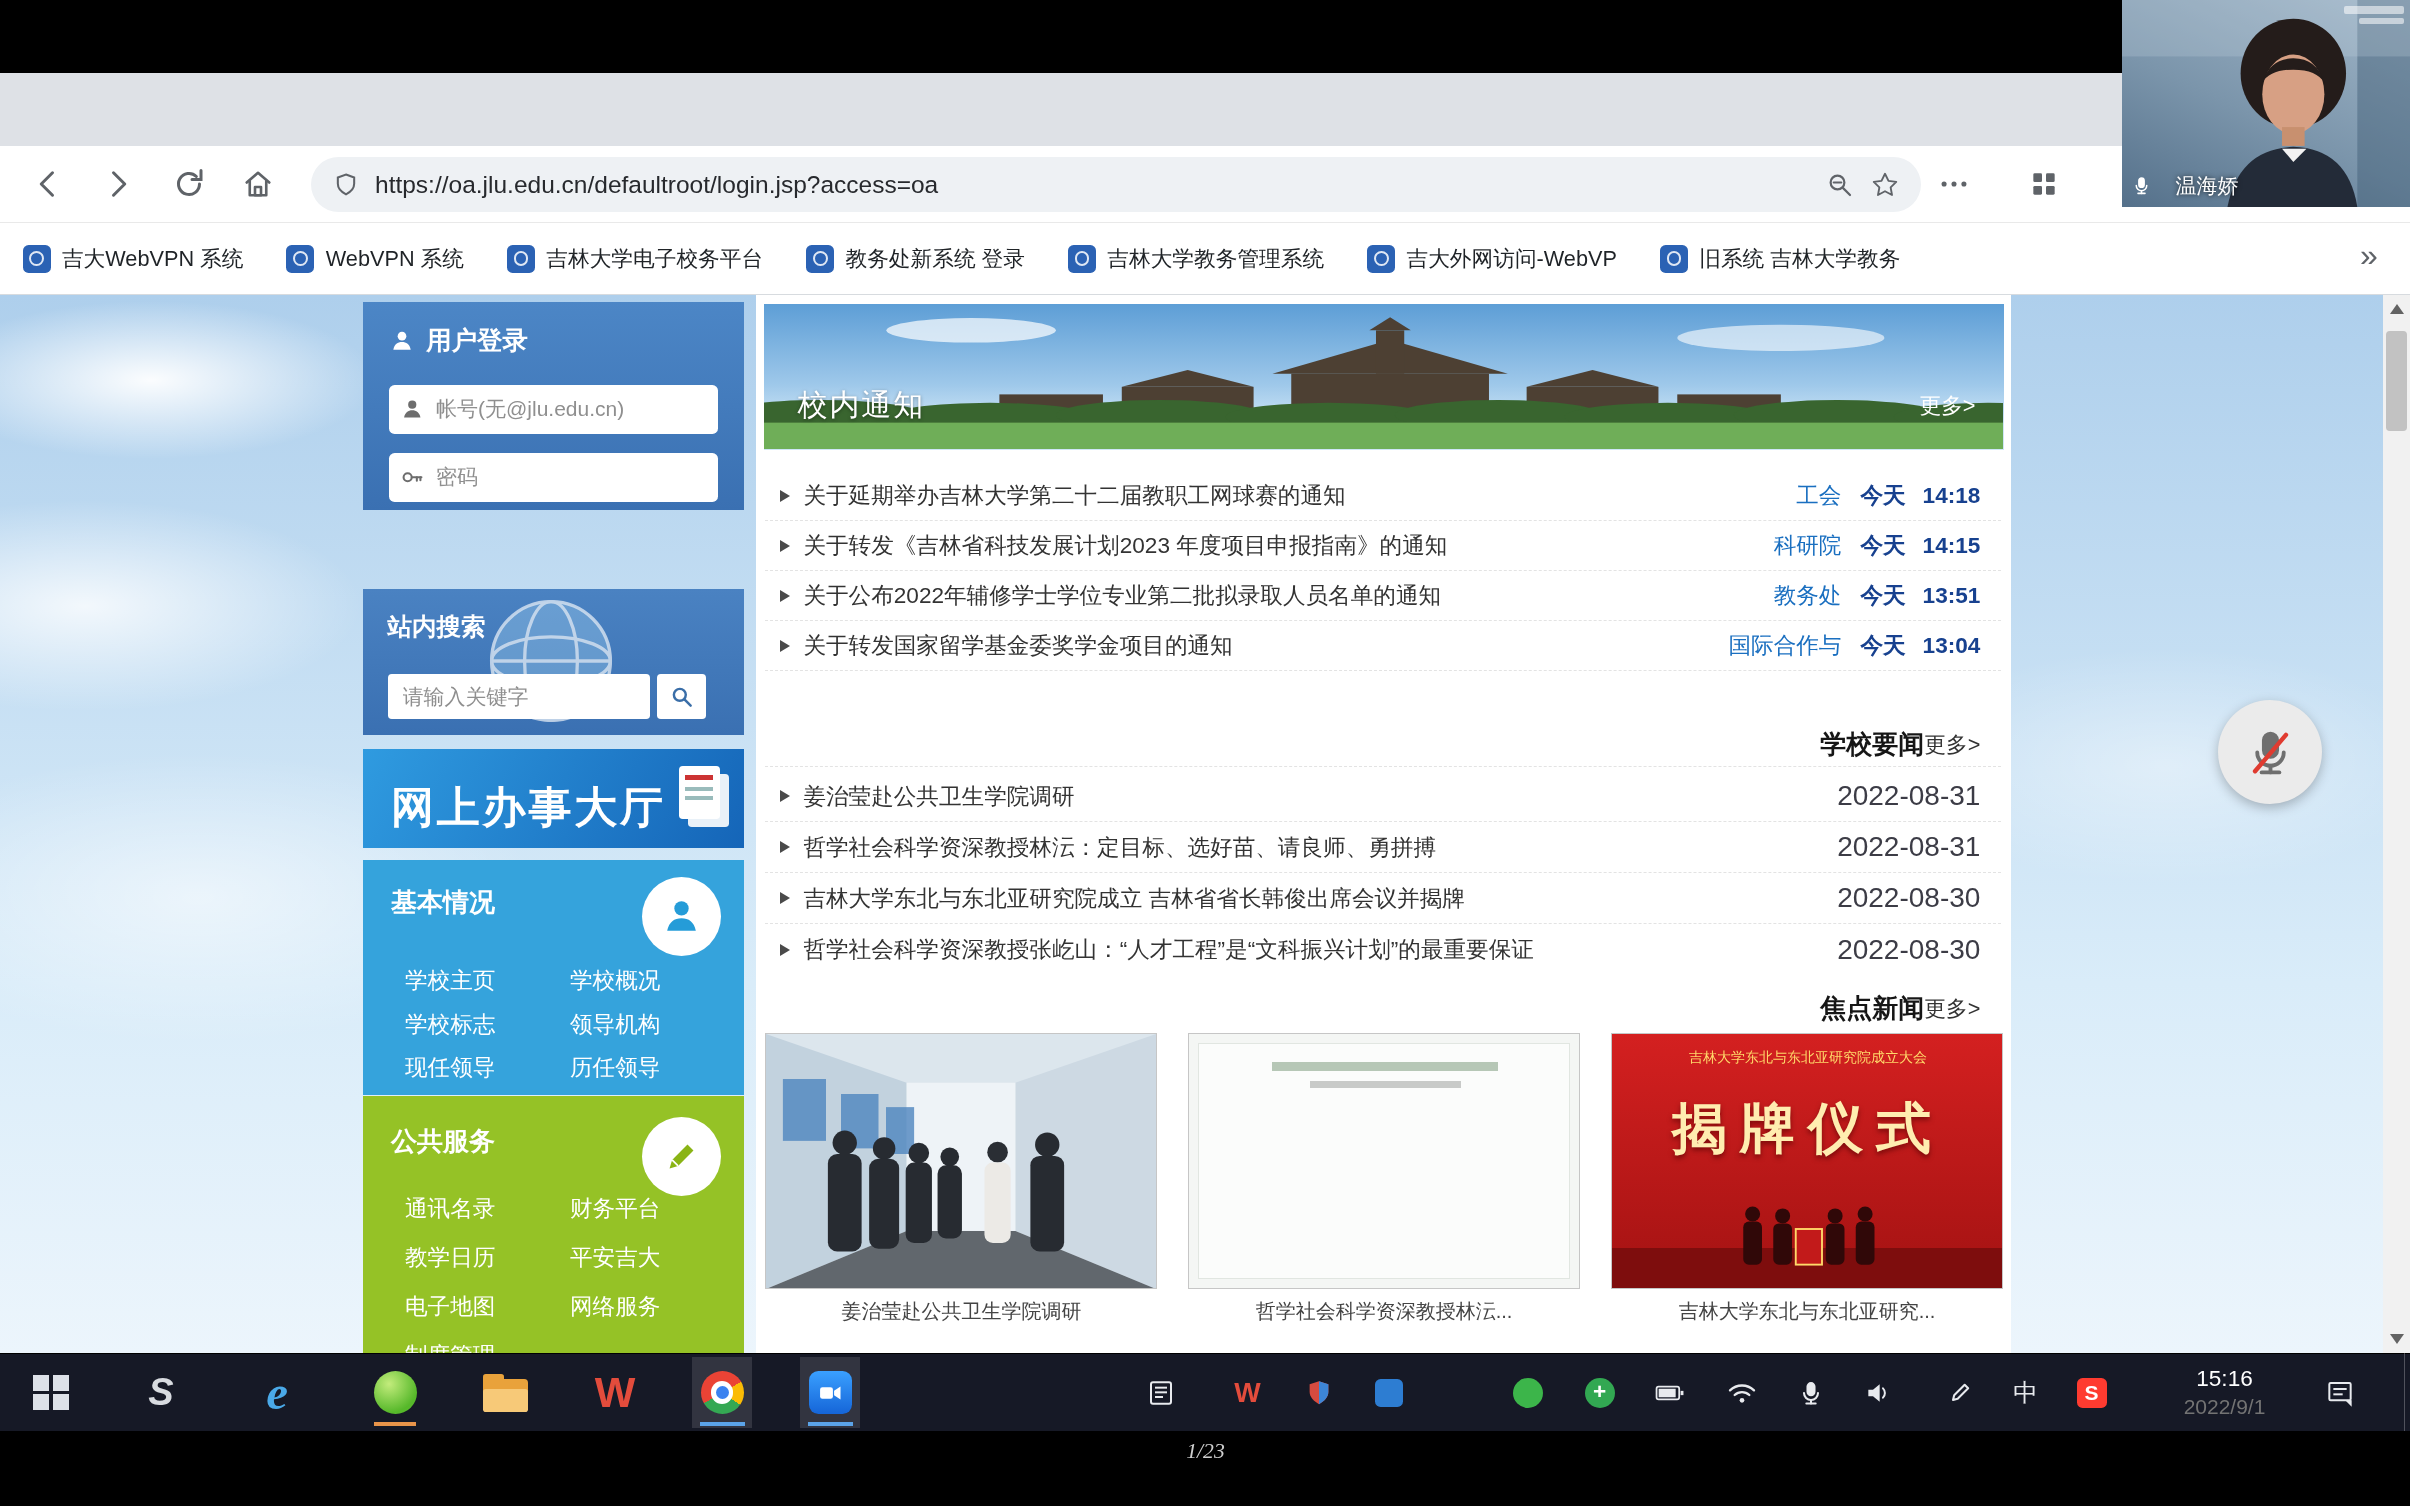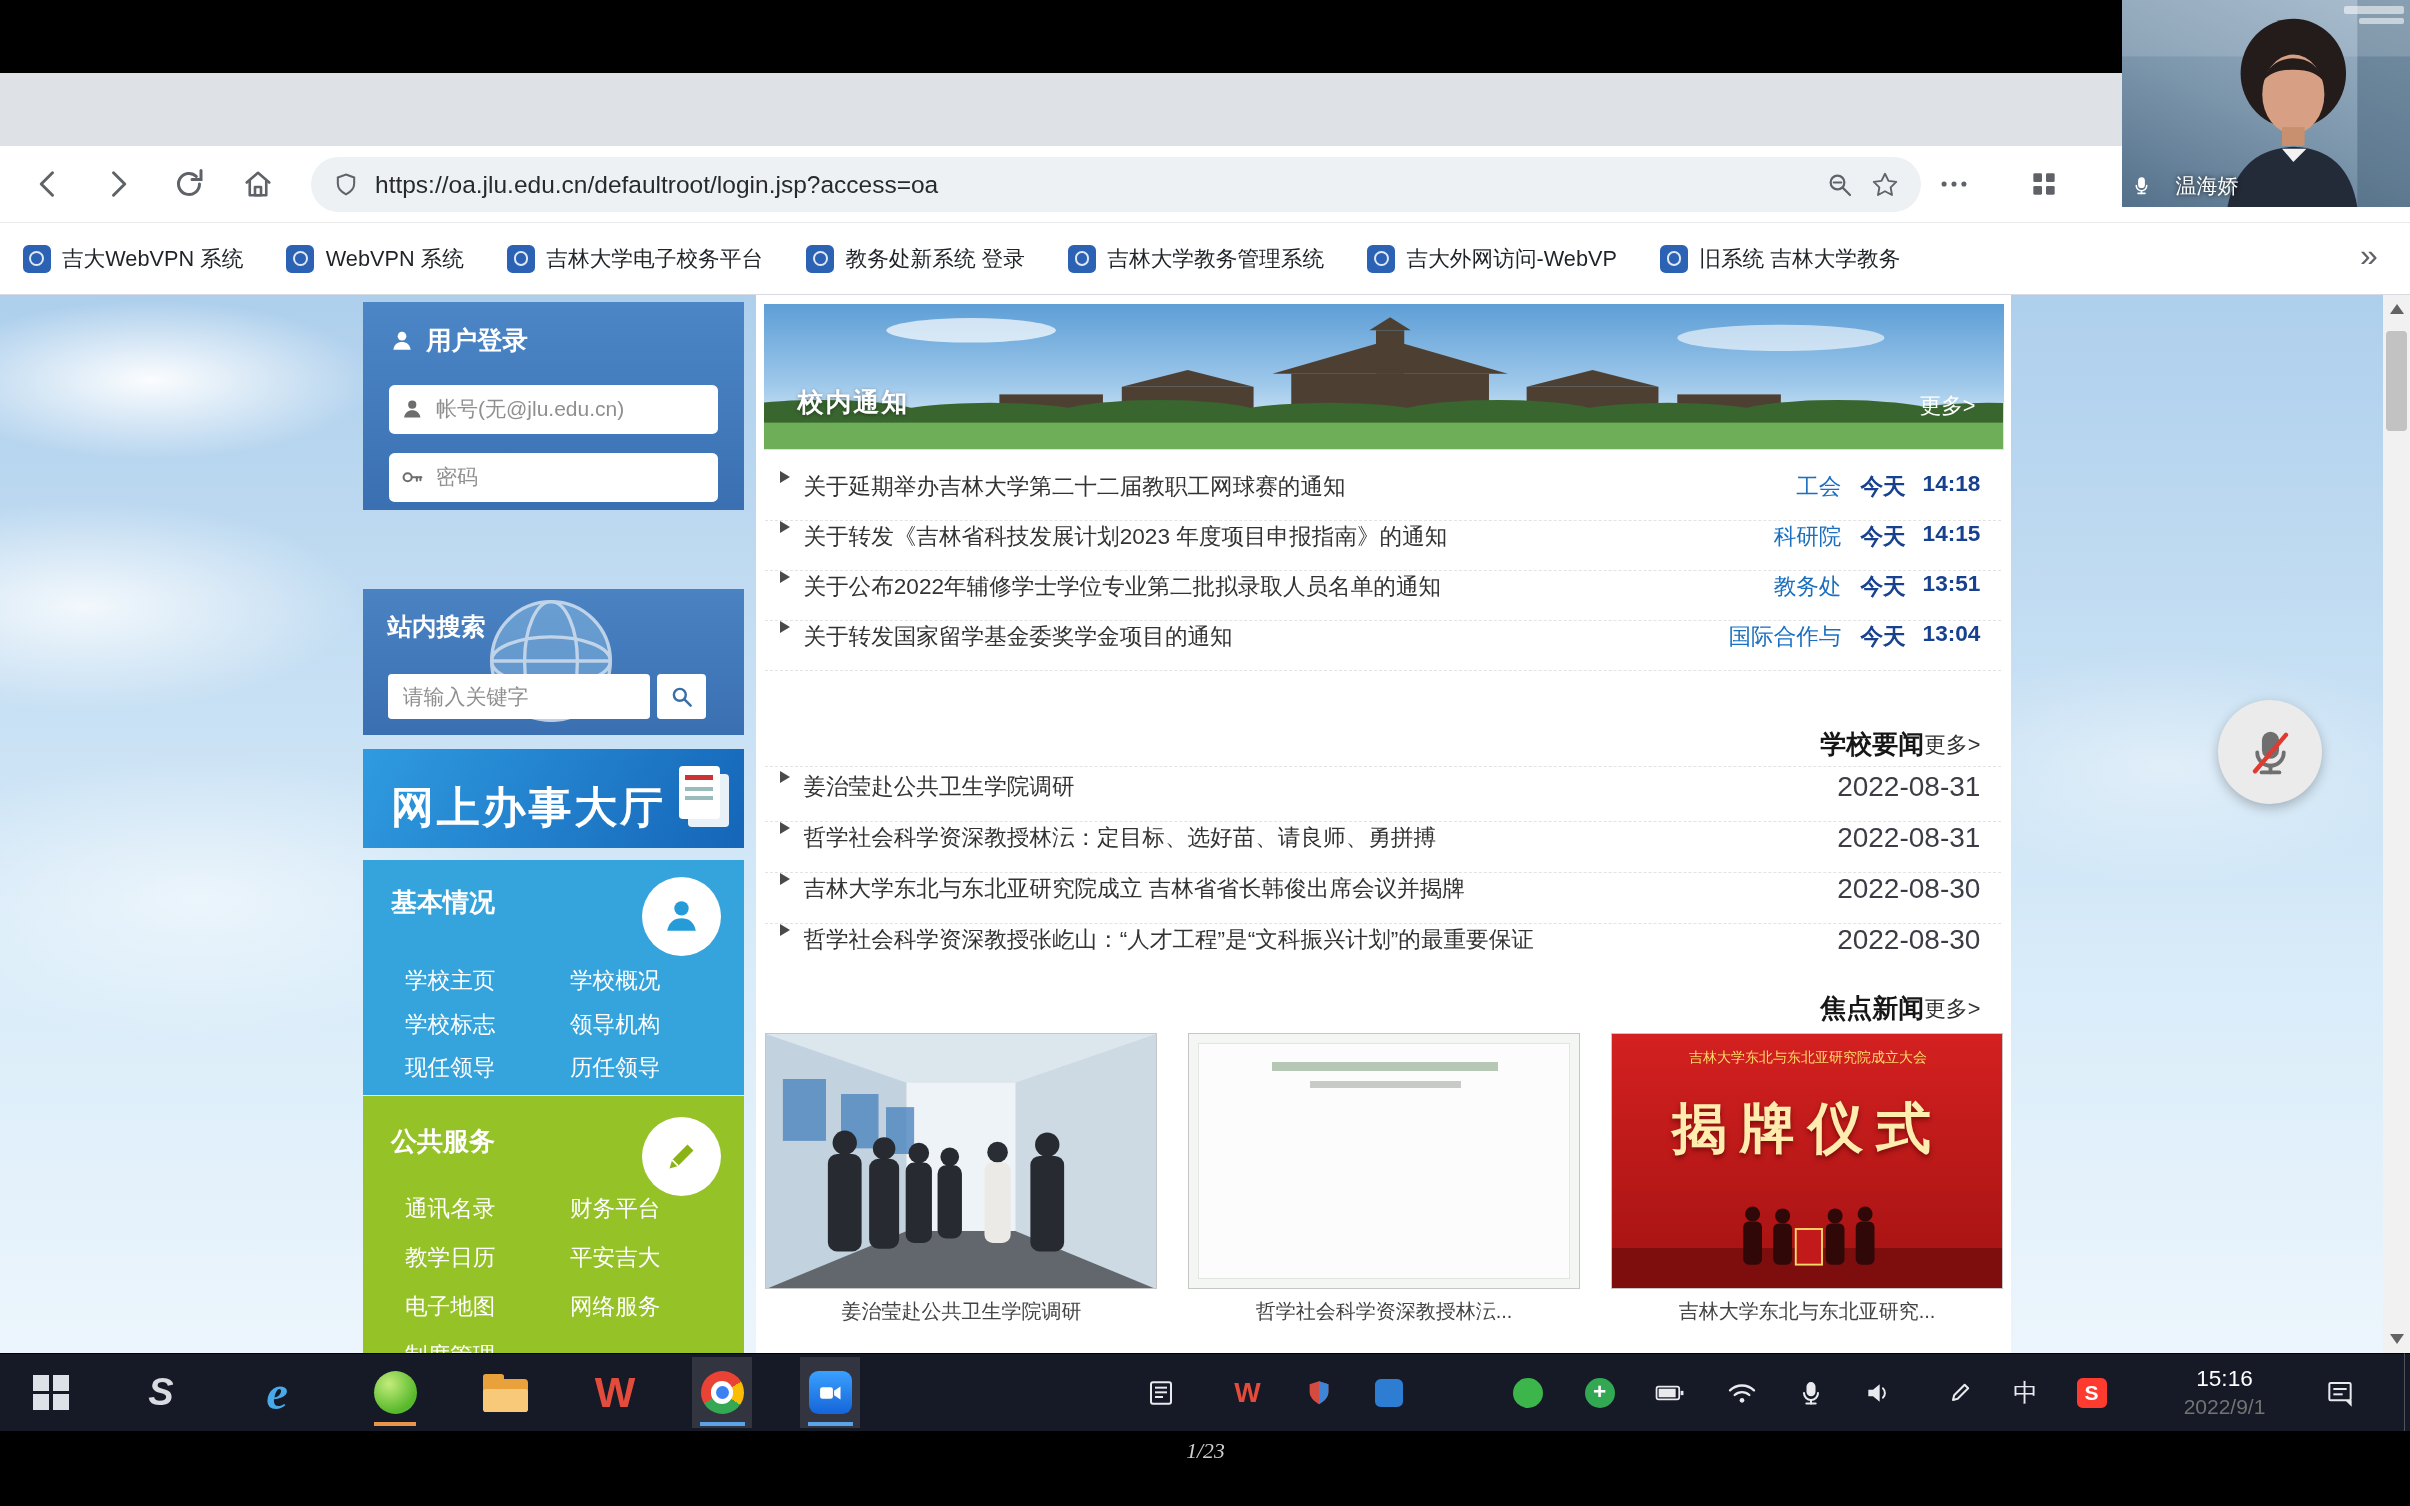--- a/index.html
+++ b/index.html
@@ -30,21 +30,21 @@
 .panel{position:absolute;left:0;width:381px;overflow:hidden}
 .ptitle{color:#fff;font-weight:bold;font-size:25.4px;white-space:nowrap}
 .sinput{position:absolute;background:#fff;border:none;border-radius:5.6px;font-size:21px;color:#333;outline:none}
 .sinput::placeholder{color:#8f8f8f}
 .sbtn{position:absolute;height:47px;background:#1f5aa8;border-radius:5.6px;color:#fff;font-size:23.5px;display:flex;align-items:center;justify-content:center;letter-spacing:1.9px}
 .linkgrid{position:absolute;left:42px;display:grid;grid-template-columns:165px 165px;list-style:none}
 .linkgrid li{font-size:22.6px;color:#fff;line-height:38px;white-space:nowrap}
 .badge-circle{position:absolute;width:79px;height:79px;border-radius:50%;background:#fff;display:flex;align-items:center;justify-content:center}
 .main{position:absolute;left:756px;top:0;width:1255px;height:1058px;background:#fff;overflow:hidden}
 .banner{position:absolute;left:7.5px;top:8.5px;width:1240px;height:146px;background:linear-gradient(180deg,#5d9ed6,#9ec8ea 55%,#cfe6f6 82%);overflow:hidden}
-.nrow{position:absolute;left:9.4px;width:1236px;height:50px;display:flex;align-items:flex-start;padding:0 21px 0 15px;border-bottom:1.9px dashed #e3e3e3}
+.nrow{position:absolute;left:9.4px;width:1236px;height:50px;display:flex;align-items:center;padding:0 21px 0 15px;border-bottom:1.9px dashed #e3e3e3}
 .tri{width:0;height:0;border-left:10.4px solid #4a4a4a;border-top:6.6px solid transparent;border-bottom:6.6px solid transparent;margin-right:13px;flex:0 0 auto}
 .ntitle{font-size:22.6px;color:#333;flex:1;white-space:nowrap;overflow:hidden}
 .ndept{font-size:22.6px;color:#1a6fc0;margin-right:19px;white-space:nowrap}
 .nday{font-size:22.6px;color:#17418f;font-weight:600;margin-right:17px}
 .ntime{font-size:22.6px;color:#17418f;font-weight:600}
 .ndate{font-size:28px;color:#3c3c46}
 .sech{position:absolute;left:9.4px;width:1236px;height:41px;display:flex;align-items:center;justify-content:flex-end;padding:0 21px 0 11.3px}
 .sectitle{font-size:26px;font-weight:bold;color:#161616}
 .more{font-size:21.7px;color:#333;white-space:nowrap}
 .card{position:absolute;width:392px}
@@ -340,21 +340,21 @@
               <ellipse cx="240" cy="120" rx="110" ry="15"></ellipse>
               <ellipse cx="420" cy="118" rx="110" ry="16"></ellipse>
               <ellipse cx="600" cy="120" rx="110" ry="15"></ellipse>
               <ellipse cx="780" cy="118" rx="110" ry="16"></ellipse>
               <ellipse cx="960" cy="120" rx="110" ry="15"></ellipse>
               <ellipse cx="1140" cy="118" rx="110" ry="16"></ellipse>
               <ellipse cx="1300" cy="120" rx="100" ry="15"></ellipse>
           </g>
           <rect x="0" y="126" width="1317" height="29" fill="#6fae58"></rect>
         </svg>
-        <span class="abs" style="left:34px;top:81px;color:#fff;font-size:26px;font-weight:bold;letter-spacing:1.9px;text-shadow:0 0.9px 3.8px rgba(0,0,0,.4)">校内通知</span>
+        <span class="abs" style="left:34px;top:81px;color:#fff;font-size:30px;font-weight:normal;letter-spacing:1.9px;text-shadow:0 0.9px 3.8px rgba(0,0,0,.4)">校内通知</span>
         <span class="more abs" style="right:28px;top:87px;color:#fff">更多&gt;</span>
       </div>
 
       <div class="nrow" style="top:176px">
         <span class="tri"></span>
         <span class="ntitle">关于延期举办吉林大学第二十二届教职工网球赛的通知</span>
         <span class="ndept">工会</span>
         <span class="nday">今天</span>
         <span class="ntime">14:18</span>
       </div>

